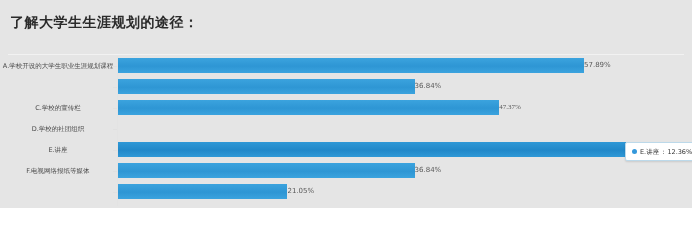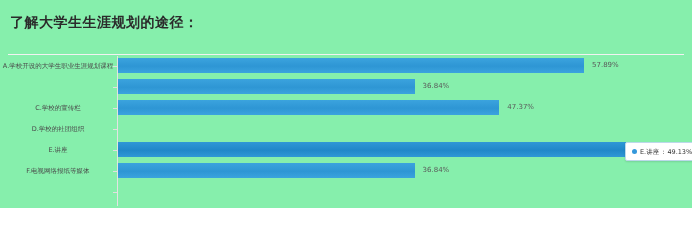--- a/index.html
+++ b/index.html
@@ -5,21 +5,21 @@
   * { margin:0; padding:0; box-sizing:border-box; }
   html, body {
     width:692px; height:208px;
     background:#ffffff;
     font-family:"DejaVu Sans", sans-serif;
     overflow:hidden;
   }
   #page {
     position:relative;
     width:692px; height:208px;
-    background:#86efac;
+    background:#e5e5e5;
   }
 
   
   .chart-title {
     position:absolute;
     left:10px; top:14px;
     font-size:14px;
     font-weight:bold;
     color:#2b2b2b;
     letter-spacing:0.5px;
@@ -95,21 +95,21 @@
     background:linear-gradient(180deg,#2f98d6 0%,#2188c9 55%,#2f98d6 100%);
   }
 
   .value-label {
     position:absolute;
     top:0px;
     font-size:7px;
     line-height:15px;
     color:#5a5a5a;
     white-space:nowrap;
-    padding-left:8px;
+    padding-left:0;
   }
 
   
   .tooltip {
     position:absolute;
     left:625px; top:142px;
     height:19px;
     padding:0 6px;
     background:#ffffff;
     border:1px solid #bcd9ea;
@@ -156,21 +156,21 @@
           <div class="bar-track">
             <div class="bar" style="width: 296.562px;"></div>
             <div class="value-label" style="left: 296.562px;">36.84%</div>
           </div>
         </div>
         <div class="row">
           <div class="cat-label">C.学校的宣传栏</div>
           <div class="tick"></div>
           <div class="bar-track">
             <div class="bar" style="width: 381.329px;"></div>
-            <div class="value-label" style="left: 381.329px;">47.37%</div>
+            <div class="value-label" style="left: 381.329px; font-family: Liberation Serif, serif;">47.37%</div>
           </div>
         </div>
         <div class="row">
           <div class="cat-label">D.学校的社团组织</div>
           <div class="tick"></div>
         </div>
         <div class="row">
           <div class="cat-label">E.讲座</div>
           <div class="tick"></div>
           <div class="bar-track">
@@ -181,24 +181,28 @@
         <div class="row">
           <div class="cat-label">F.电视网络报纸等媒体</div>
           <div class="tick"></div>
           <div class="bar-track">
             <div class="bar" style="width: 296.562px;"></div>
             <div class="value-label" style="left: 296.562px;">36.84%</div>
           </div>
         </div>
         <div class="row">
           <div class="tick"></div>
+          <div class="bar-track">
+            <div class="bar" style="width: 169.452px;"></div>
+            <div class="value-label" style="left: 169.452px;">21.05%</div>
+          </div>
         </div>
       </div>
   </div>
 
   <div class="tooltip" id="tooltip">
     <span class="tip-dot"></span>
     <span class="tip-text">E.讲座</span>
     <span class="tip-text">:</span>
-    <span class="tip-text">49.13%</span>
+    <span class="tip-text">12.36%</span>
   </div>
 
 </div>
 
 </body></html>

